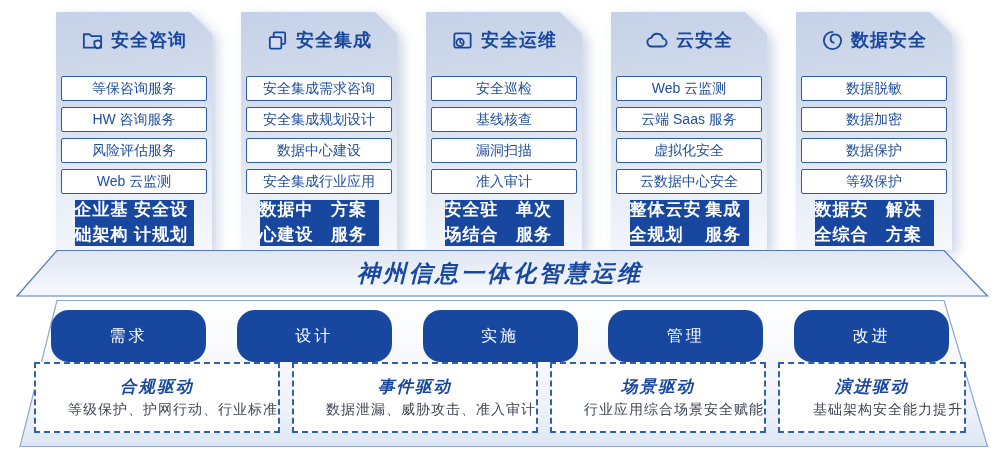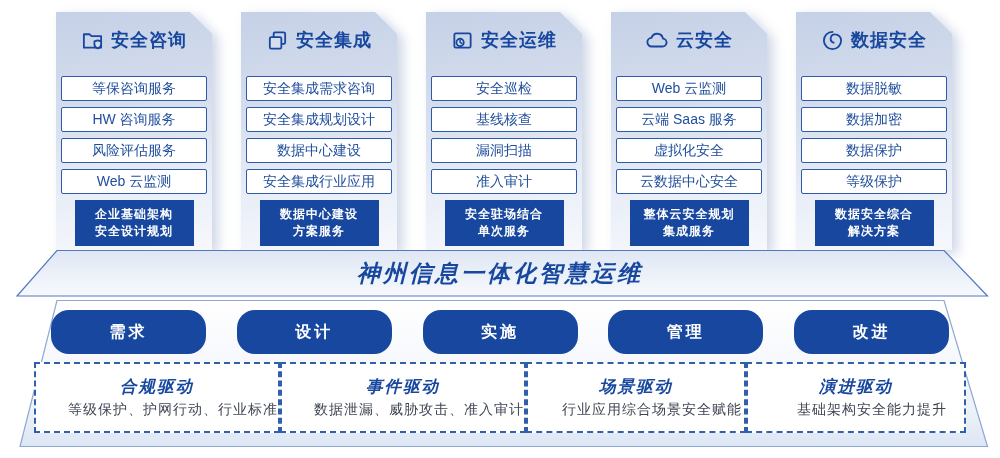--- a/index.html
+++ b/index.html
@@ -14,41 +14,41 @@
         clip-path:polygon(0 0,134px 0,156px 22px,156px 238px,0 238px);
         background:linear-gradient(172deg,#c5d1e7 0%,#d5dded 38%,#e9eef7 72%,#f6f8fc 100%);
         display:flex;flex-direction:column;align-items:center;padding:16px 5px 4px;}
   .card-header{display:flex;align-items:center;gap:7px;height:26px;margin-bottom:24px;
                color:#17479E;font-size:18px;font-weight:bold;letter-spacing:1px;}
   .card-header svg{display:block;}
   .card-item{width:146px;height:29px;background:#ffffff;border:1px solid #2E5BA8;
              color:#1F4E9C;font-size:14px;display:flex;align-items:center;justify-content:center;
              margin-bottom:6px;box-sizing:border-box;border-radius:2px;white-space:nowrap;}
   .card-highlight{margin-top:auto;width:119px;min-height:46px;background:#17479E;color:#ffffff;
-                  font-size:12px;font-weight:bold;display:flex;flex-direction:column;
+                  font-size:17px;font-weight:bold;display:flex;flex-direction:row;
                   align-items:center;justify-content:center;line-height:1.45;letter-spacing:1px;}
 
   
   .banner{position:absolute;top:250px;left:0;width:1000px;height:47px;}
   .banner svg,.platform svg{position:absolute;left:0;top:0;}
   .banner-title{position:absolute;inset:0;display:flex;align-items:center;justify-content:center;
                 font-size:23px;font-weight:bold;font-style:italic;color:#17479E;letter-spacing:3px;}
 
   
   .platform{position:absolute;top:300px;left:0;width:1000px;height:148px;}
 
   
   .phases-row{position:absolute;top:310px;left:0;width:1000px;display:flex;
               justify-content:space-between;padding:0 51px;box-sizing:border-box;}
-  .pill{width:155px;height:44px;border-radius:18px;background:#17479E;color:#ffffff;
-        font-size:16px;font-weight:bold;letter-spacing:3px;
+  .pill{width:155px;height:52px;border-radius:18px;background:#17479E;color:#ffffff;
+        font-size:16px;font-weight:normal;letter-spacing:3px;
         display:flex;align-items:center;justify-content:center;}
 
   
-  .drivers-row{position:absolute;top:362px;left:0;width:1000px;display:flex;
+  .drivers-row{position:absolute;top:362px;left:0;width:1000px;display:flex;gap:12px;
                padding:0 34px;box-sizing:border-box;}
   .driver{flex:1;height:71px;border:2px dashed #3060AC;background:#ffffff;box-sizing:border-box;
           display:flex;flex-direction:column;align-items:center;justify-content:center;gap:3px;}
   .driver-title{font-size:16.5px;font-weight:bold;font-style:italic;color:#17479E;letter-spacing:2px;}
   .driver-desc{font-size:14px;color:#3F4652;letter-spacing:1px;white-space:nowrap;margin-left:32px;}
 </style>
 </head>
 <body>
 
 <div class="cards-row">

